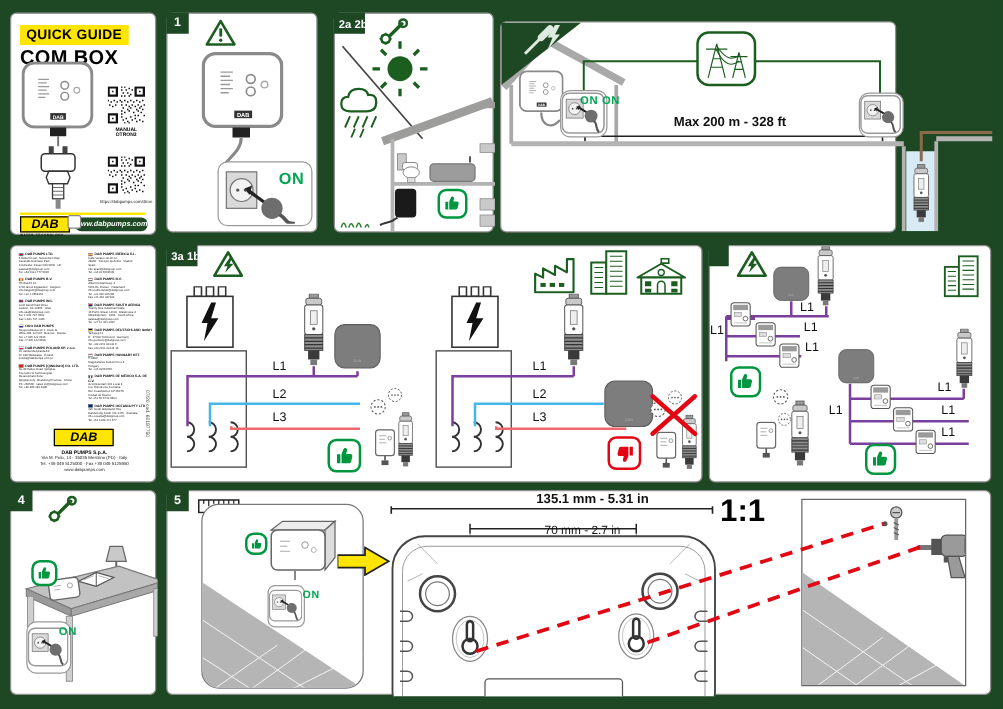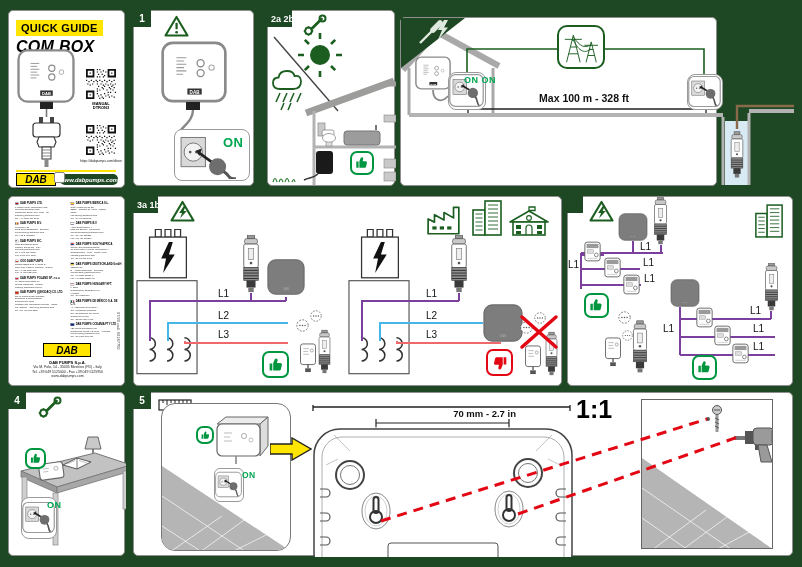--- a/index.html
+++ b/index.html
@@ -202,21 +202,21 @@
         <circle cx="8" cy="8" r=".9" fill="#555"></circle>
         <circle cx="11.2" cy="8" r=".9" fill="#555"></circle>
 </symbol>
 </defs>
 </svg>
 
 <div id="stage">
 
   <section class="panel" style="left:8px;top:10px;width:117px;height:178px;">
     <div class="qg" style="left:7px;top:9px;">QUICK GUIDE</div>
-    <div class="product" style="left:7px;top:27px;font-style:italic;">COM BOX</div>
+    <div class="product" style="left:7px;top:27px;">COM BOX</div>
     <svg class="abs" style="left:6px;top:38px;" width="62" height="122" viewBox="0 0 62 122">
       <use href="#comboxf" x="2" y="0" width="58" height="54"></use>
       <rect x="25" y="53" width="13" height="7" fill="#222"></rect>
       <path d="M31.5 60 V68" stroke="#777" stroke-width="1.6" fill="none"></path>
       <rect x="24" y="68" width="4" height="6" fill="#444"></rect>
         <rect x="35" y="68" width="4" height="6" fill="#444"></rect>
       <rect x="18" y="74" width="27" height="14" rx="3" fill="#fff" stroke="#333" stroke-width="1.2"></rect>
       <path d="M24 88 h15 l2 5 -2 5 h-15 l-2 -5 Z" fill="#fff" stroke="#333" stroke-width="1.1"></path>
       <rect x="27" y="98" width="9" height="12" fill="#fff" stroke="#333" stroke-width="1"></rect>
       <path d="M27 101h9M27 104h9M27 107h9" stroke="#555" stroke-width=".7"></path>
@@ -348,21 +348,21 @@
       <svg width="35" height="35">
           <use href="#outlet" width="35" height="35"></use>
         </svg>
     </div>
     <div class="greenlab" style="left:63px;top:57px;font-size:9px;">ON ON</div>
     <div class="inset" style="left:286px;top:56px;width:36px;height:36px;">
       <svg width="33" height="33">
           <use href="#outlet" width="33" height="33"></use>
         </svg>
     </div>
-    <div class="abs" style="left:128px;top:74px;width:110px;text-align:center;font-weight:bold;font-size:10.5px;color:#111;">Max 100 m - 328 ft</div>
+    <div class="abs" style="left:128px;top:74px;width:110px;text-align:center;font-weight:bold;font-size:10.5px;color:#111;">Max 200 m - 328 ft</div>
   </section>
 
   <section class="panel" style="left:8px;top:196px;width:117px;height:190px;">
     <div class="tinywrap" style="left:6px;top:5px;width:300px;transform:scale(0.37);">
       <div class="ccols">
           <div class="ccol">
             <div class="centry">
               <span class="flag f-gb"></span>
               <div class="cname">DAB PUMPS LTD.</div>
               <div class="cline">6 Gilbert Court, Newcomen Way</div>
@@ -696,21 +696,22 @@
         <ellipse cx="197" cy="104" rx="11" ry="15" fill="none" stroke="#bbb" stroke-width=".7"></ellipse>
         <circle cx="197" cy="110" r="6" fill="none" stroke="#333" stroke-width="2"></circle>
         <rect x="194.5" y="90" width="5" height="16" rx="2.5" fill="none" stroke="#333" stroke-width="2"></rect>
       </g>
       <g stroke="#555" stroke-width="1.2" fill="none">
         <path d="M8 84 h6 a4 4 0 0 1 0 8 h-6 M8 108 h6 a4 4 0 0 1 0 8 h-6 M8 132 h6 a4 4 0 0 1 0 8 h-6"></path>
         <path d="M254 84 h-6 a4 4 0 0 0 0 8 h6 M254 108 h-6 a4 4 0 0 0 0 8 h6 M254 132 h-6 a4 4 0 0 0 0 8 h6"></path>
       </g>
       <rect x="76" y="138" width="110" height="20" rx="3" fill="#fff" stroke="#555" stroke-width="1"></rect>
     </svg>
-    <div class="abs" style="left:282px;top:15px;width:100px;text-align:right;font-weight:bold;font-size:9.5px;color:#111;">70 mm - 2.7 in</div>
+    <div class="abs" style="left:255px;top:0px;width:170px;text-align:center;font-weight:bold;font-size:10.5px;color:#111;">135.1 mm - 5.31 in</div>
+    <div class="abs" style="left:282px;top:26px;width:100px;text-align:center;font-weight:normal;font-size:9.5px;color:#111;">70 mm - 2.7 in</div>
     <div class="abs" style="left:442px;top:2px;font-weight:800;font-size:25px;color:#000;">1:1</div>
 
     <div class="scene-border" style="left:507px;top:6px;width:132px;height:150px;border:1px solid #666;">
       <svg width="132" height="150" viewBox="0 0 132 150">
         <polygon points="0,58 132,150 0,150" fill="#b5b5b5"></polygon>
         <g stroke="#fff" stroke-width=".8" opacity=".85">
           <path d="M0 88 L90 150 M0 118 L46 150 M24 74 L132 148 M58 96 L132 126"></path>
           <path d="M40 150 L100 106 M10 150 L64 110 M74 150 L126 122"></path>
         </g>
         <g stroke="#555" fill="none">

